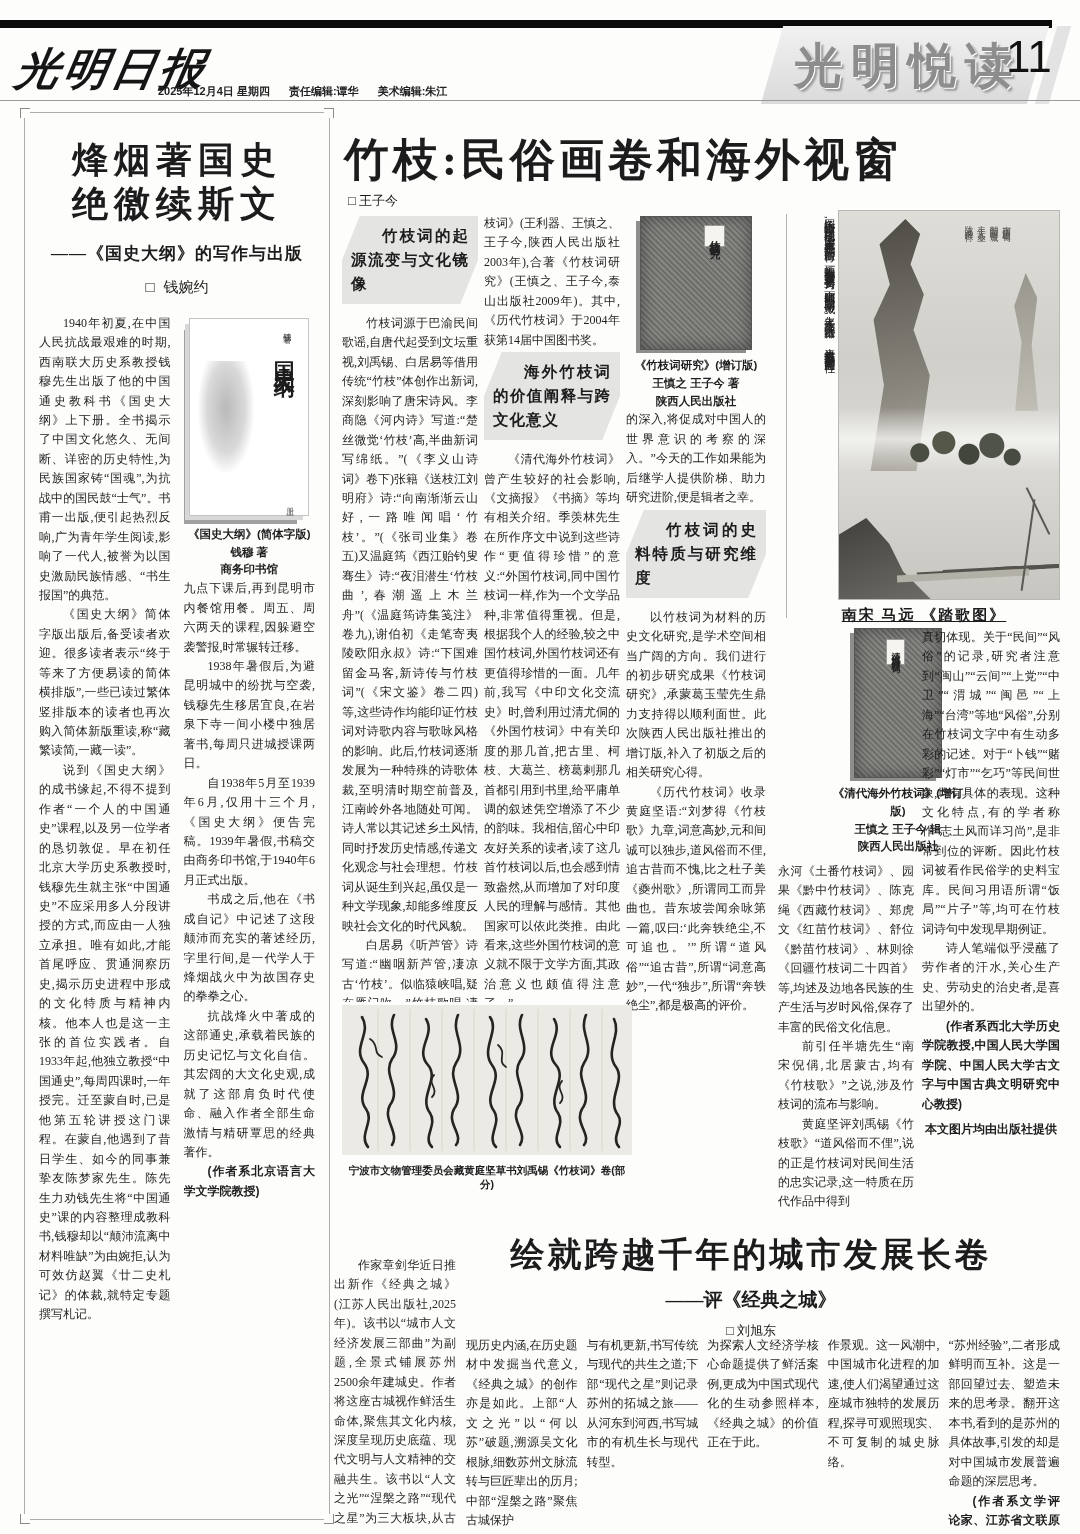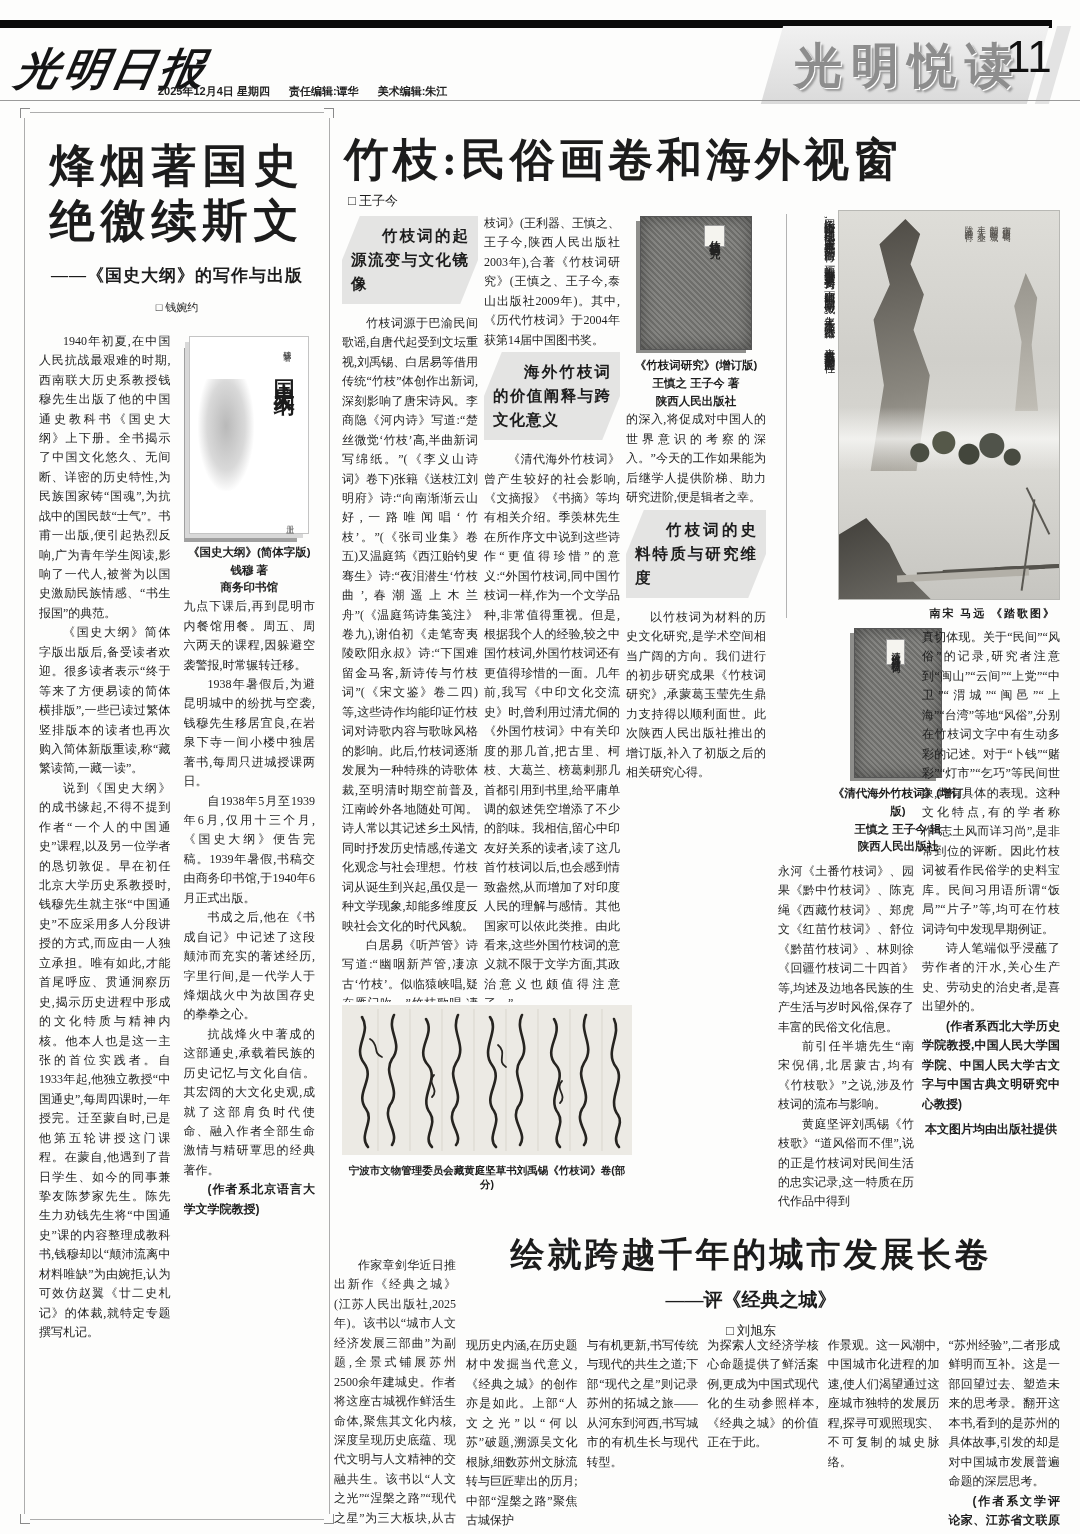--- a/index.html
+++ b/index.html
@@ -34,23 +34,23 @@
   .subhead div{position:relative;font-size:15.5px;font-weight:700;line-height:1.55;
         text-indent:2em;text-align:justify;letter-spacing:1px;}
   
   .left-box{position:absolute;left:24px;top:112px;width:306px;height:1408px;
         border:1px solid #adadad;box-sizing:border-box;padding:26px 14px 14px;}
   .corner{position:absolute;width:9px;height:9px;background:#fdfdfc;border:1px solid #8a8a8a;}
   .c-tl{left:-5px;top:-5px;border-right:none;border-bottom:none;}
   .c-tr{right:-5px;top:-5px;border-left:none;border-bottom:none;}
   .c-bl{left:-5px;bottom:-5px;border-right:none;border-top:none;}
   .c-br{right:-5px;bottom:-5px;border-left:none;border-top:none;}
-  .la-title{font-size:45px;font-weight:900;text-align:center;line-height:1.22;letter-spacing:6px;}
+  .la-title{font-size:36px;font-weight:900;text-align:center;line-height:1.22;letter-spacing:6px;}
   .la-subtitle{margin-top:15px;text-align:center;font-size:17px;font-weight:700;letter-spacing:1px;}
-  .la-author{margin-top:13px;text-align:center;font-size:11px;}
+  .la-author{margin-top:13px;text-align:center;font-size:15px;font-family:Liberation Mono, monospace;}
   .la-cols{display:flex;gap:13px;margin-top:17px;height:1128px;overflow:hidden;}
   .la-col{width:133px;overflow:hidden;}
   .book-guoshi{width:118px;height:196px;margin:4px auto 10px;position:relative;background:#ffffff;
         border:1px solid #c4c4c4;box-shadow:-5px 5px 0 -1px #d8d8d8,-10px 10px 0 -2px #a0a0a0;}
   .bg-art{position:absolute;left:8px;top:42px;width:56px;height:112px;
         background:radial-gradient(ellipse at 50% 42%,#b9b9b9 0%,#d9d9d9 48%,rgba(255,255,255,0) 72%);}
   .bg-author{position:absolute;right:17px;top:8px;writing-mode:vertical-rl;font-size:8px;color:#444;}
   .bg-title{position:absolute;right:10px;top:26px;writing-mode:vertical-rl;font-size:21px;
         font-weight:900;letter-spacing:5px;}
   .bg-vol{position:absolute;right:14px;bottom:14px;writing-mode:vertical-rl;font-size:8px;color:#666;}
@@ -99,22 +99,22 @@
         background:linear-gradient(160deg,#3e3c37,#6d6b65);
         clip-path:polygon(0 30%,30% 12%,55% 40%,70% 70%,100% 100%,0 100%);}
   .bridge{position:absolute;left:58px;bottom:20px;width:132px;height:7px;background:#b3b0a8;
         transform:rotate(-3deg);box-shadow:18px -4px 0 -2px #55534d,44px -5px 0 -2px #55534d,
         70px -4px 0 -2px #55534d,96px -5px 0 -2px #55534d;}
   .branch1{position:absolute;right:30px;bottom:8px;width:2px;height:92px;background:#5a5852;transform:rotate(8deg);}
   .branch2{position:absolute;right:20px;bottom:62px;width:2px;height:52px;background:#5a5852;transform:rotate(-26deg);}
   .inscr{position:absolute;top:8px;right:48px;display:flex;flex-direction:row-reverse;gap:4px;}
   .inscr p{writing-mode:vertical-rl;font-size:8.5px;color:#54514c;margin:0;letter-spacing:2px;
         text-indent:0;line-height:1;}
-  .painting-caption{text-align:right;font-size:11px;font-weight:700;margin-top:6px;
-        padding-right:4px;letter-spacing:2px;}
+  .painting-caption{text-align:center;font-size:15px;font-weight:700;margin-top:6px;
+        padding-right:4px;letter-spacing:2px;text-decoration:underline;}
   
   .calli{position:absolute;left:8px;top:879px;width:290px;}
   .calli-caption{margin-top:5px;text-align:center;font-weight:700;font-size:10.5px;
         font-family:"Liberation Sans",sans-serif;}
   
   .ba{position:absolute;left:334px;top:1232px;width:726px;height:298px;}
   .ba-intro{position:absolute;left:0;top:24px;width:122px;height:272px;overflow:hidden;}
   .ba-intro p{color:#2a2a2a;}
   .ba-head{position:absolute;left:120px;top:0;width:594px;text-align:center;}
   .ba-title{font-size:34px;font-weight:900;letter-spacing:3px;}
@@ -218,20 +218,21 @@
           <p>陕西人民出版社</p>
         </div>
       <div class="cont">
           <p>的深入,将促成对中国人的世界意识的考察的深入。”今天的工作如果能为后继学人提供阶梯、助力研究进阶,便是辑者之幸。</p>
         </div>
       <div class="subhead">
         <div>竹枝词的史料特质与研究维度</div>
       </div>
       <div>
           <p>以竹枝词为材料的历史文化研究,是学术空间相当广阔的方向。我们进行的初步研究成果《竹枝词研究》,承蒙葛玉莹先生鼎力支持得以顺利面世。此次陕西人民出版社推出的增订版,补入了初版之后的相关研究心得。</p>
+          <p>《历代竹枝词》收录黄庭坚语:“刘梦得《竹枝歌》九章,词意高妙,元和间诚可以独步,道风俗而不俚,追古昔而不愧,比之杜子美《夔州歌》,所谓同工而异曲也。昔东坡尝闻余咏第一篇,叹曰:‘此奔轶绝尘,不可追也。’”所谓“道风俗”“追古昔”,所谓“词意高妙”,一代“独步”,所谓“奔轶绝尘”,都是极高的评价。</p>
         </div>
     </div>
 
     <div class="vdiv"></div>
 
     <div class="painting-block">
       <div class="painting-row">
         <div class="side-note">图绘远山奇峰,楼阁隐现,田垄上农人手舞足蹈,踏歌而行。画幅上方有宋宁宗抄录王安石诗句:“宿雨清畿甸,朝阳丽帝城。丰年人乐业,陇上踏歌行。”表达对丰收景象和太平盛世的向往。</div>
         <div class="painting">
           <div class="pk1"></div>

